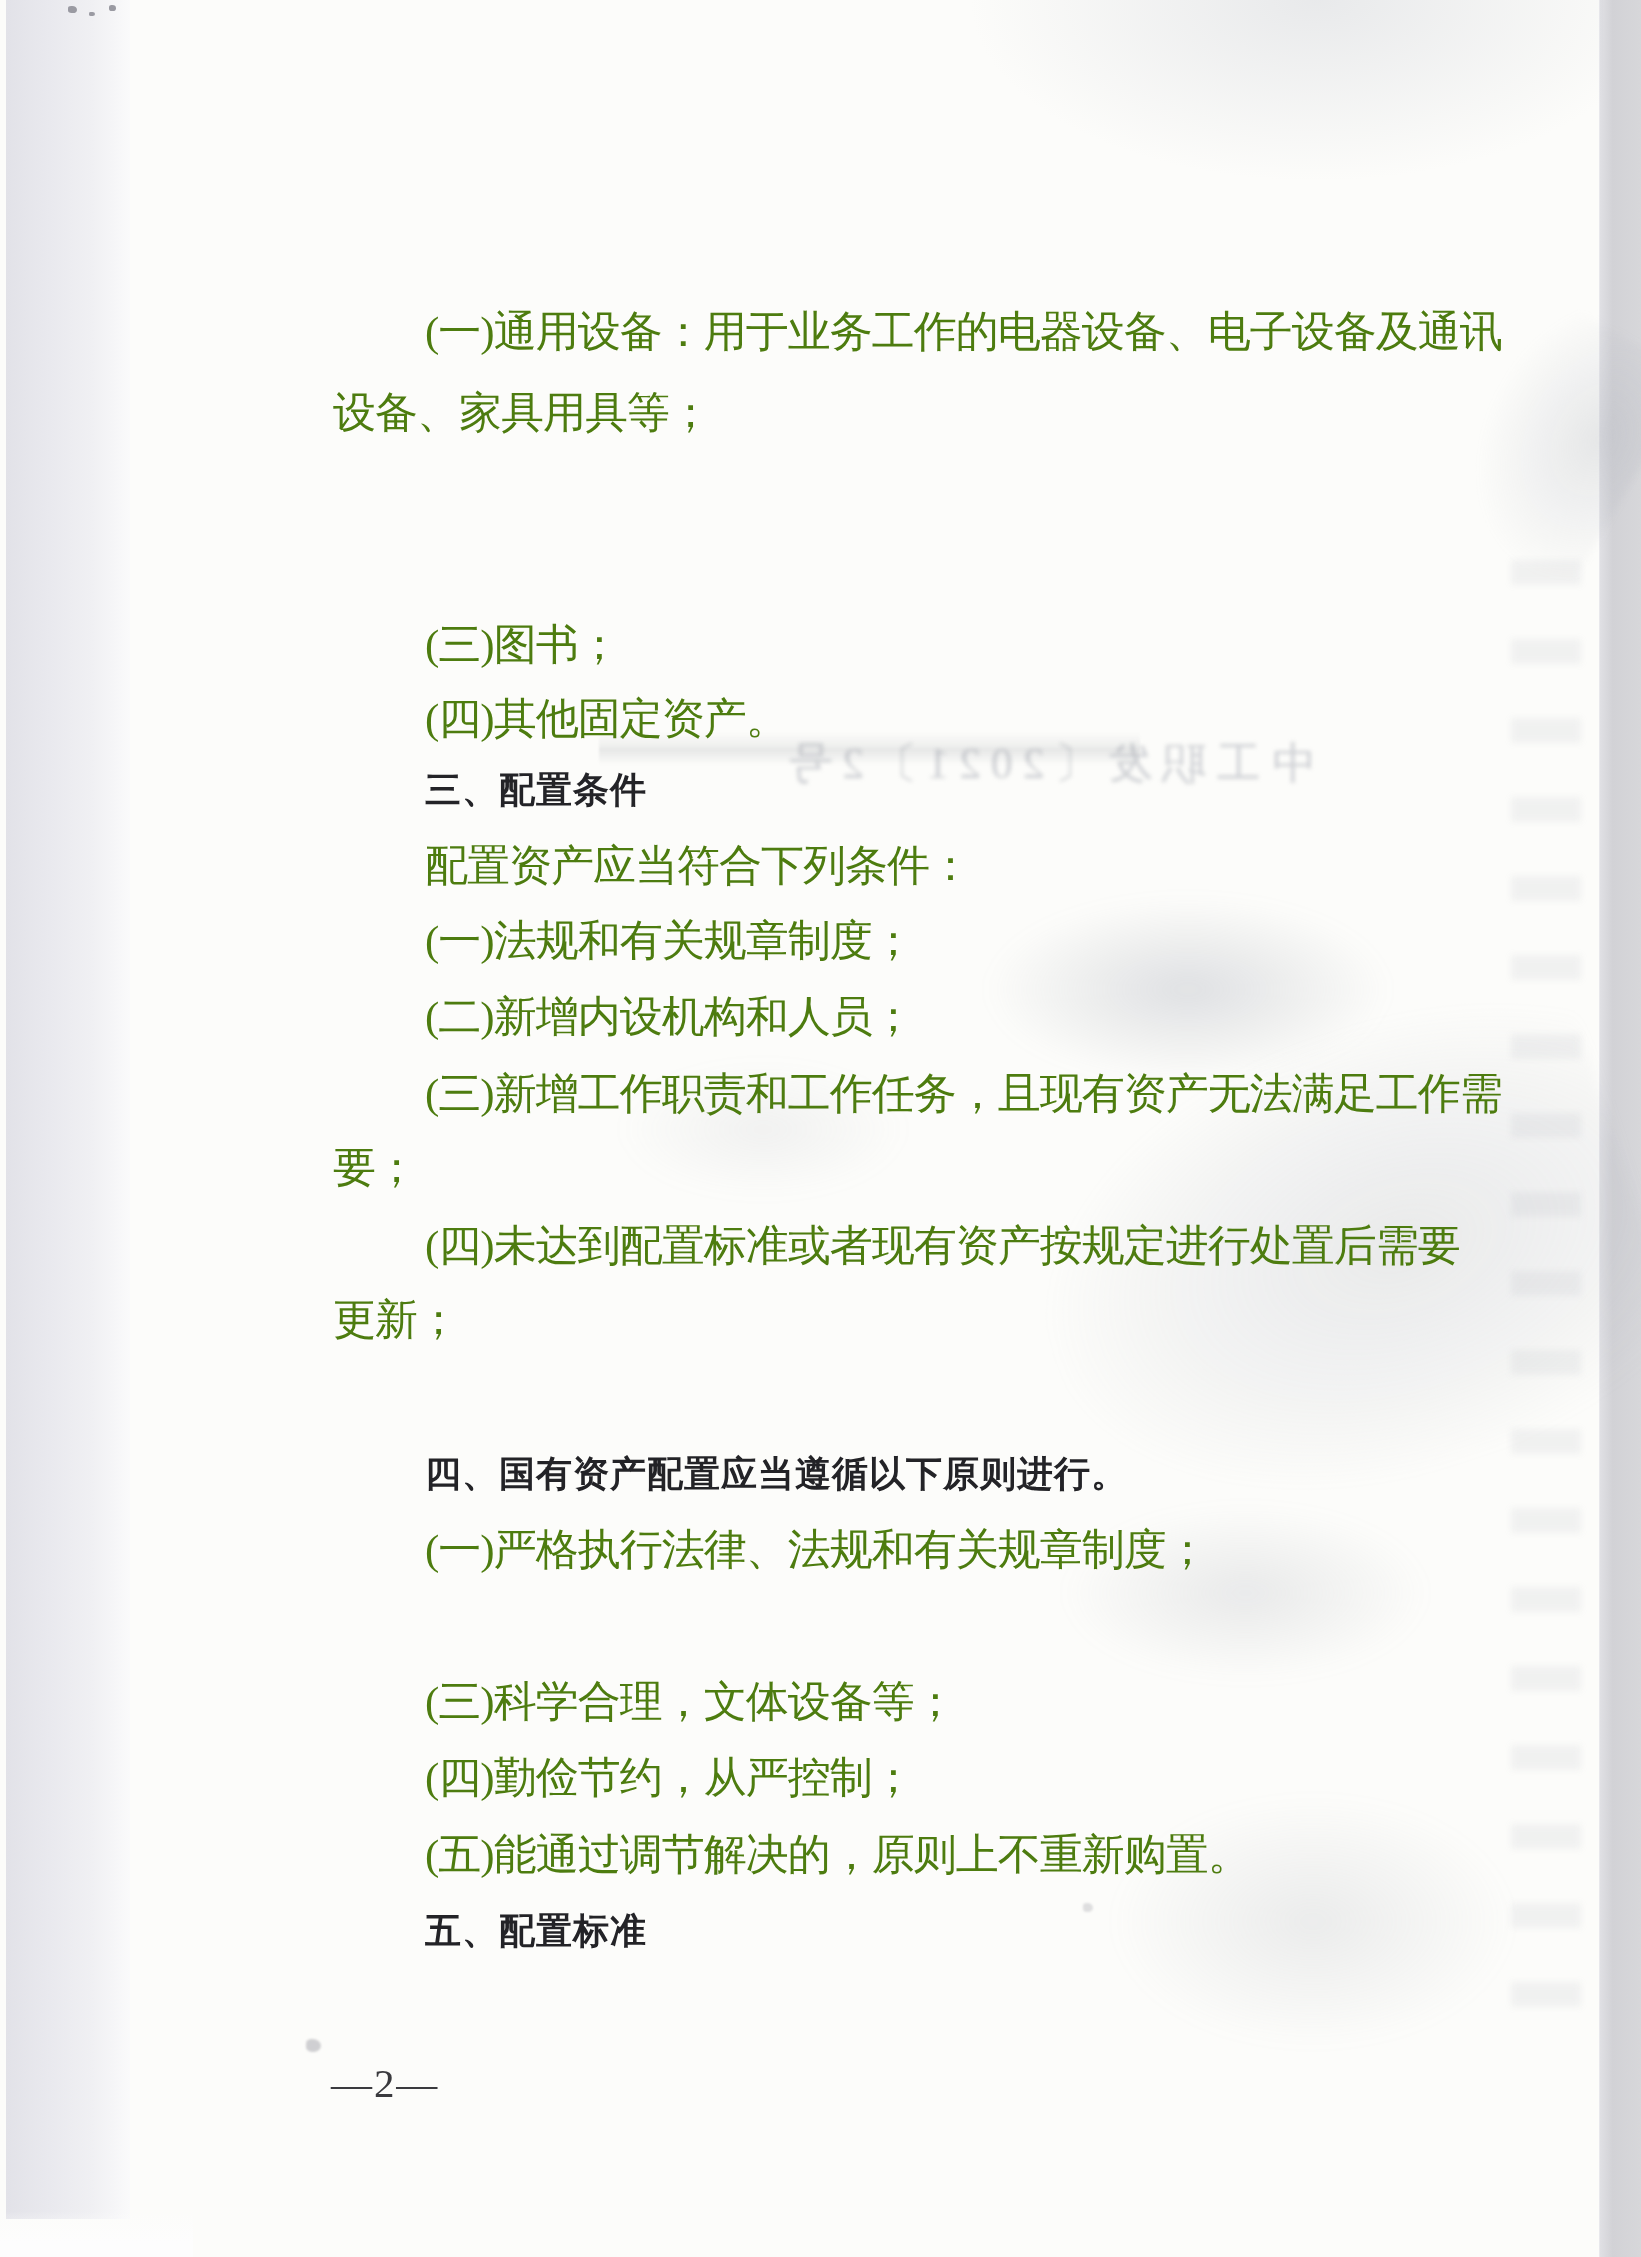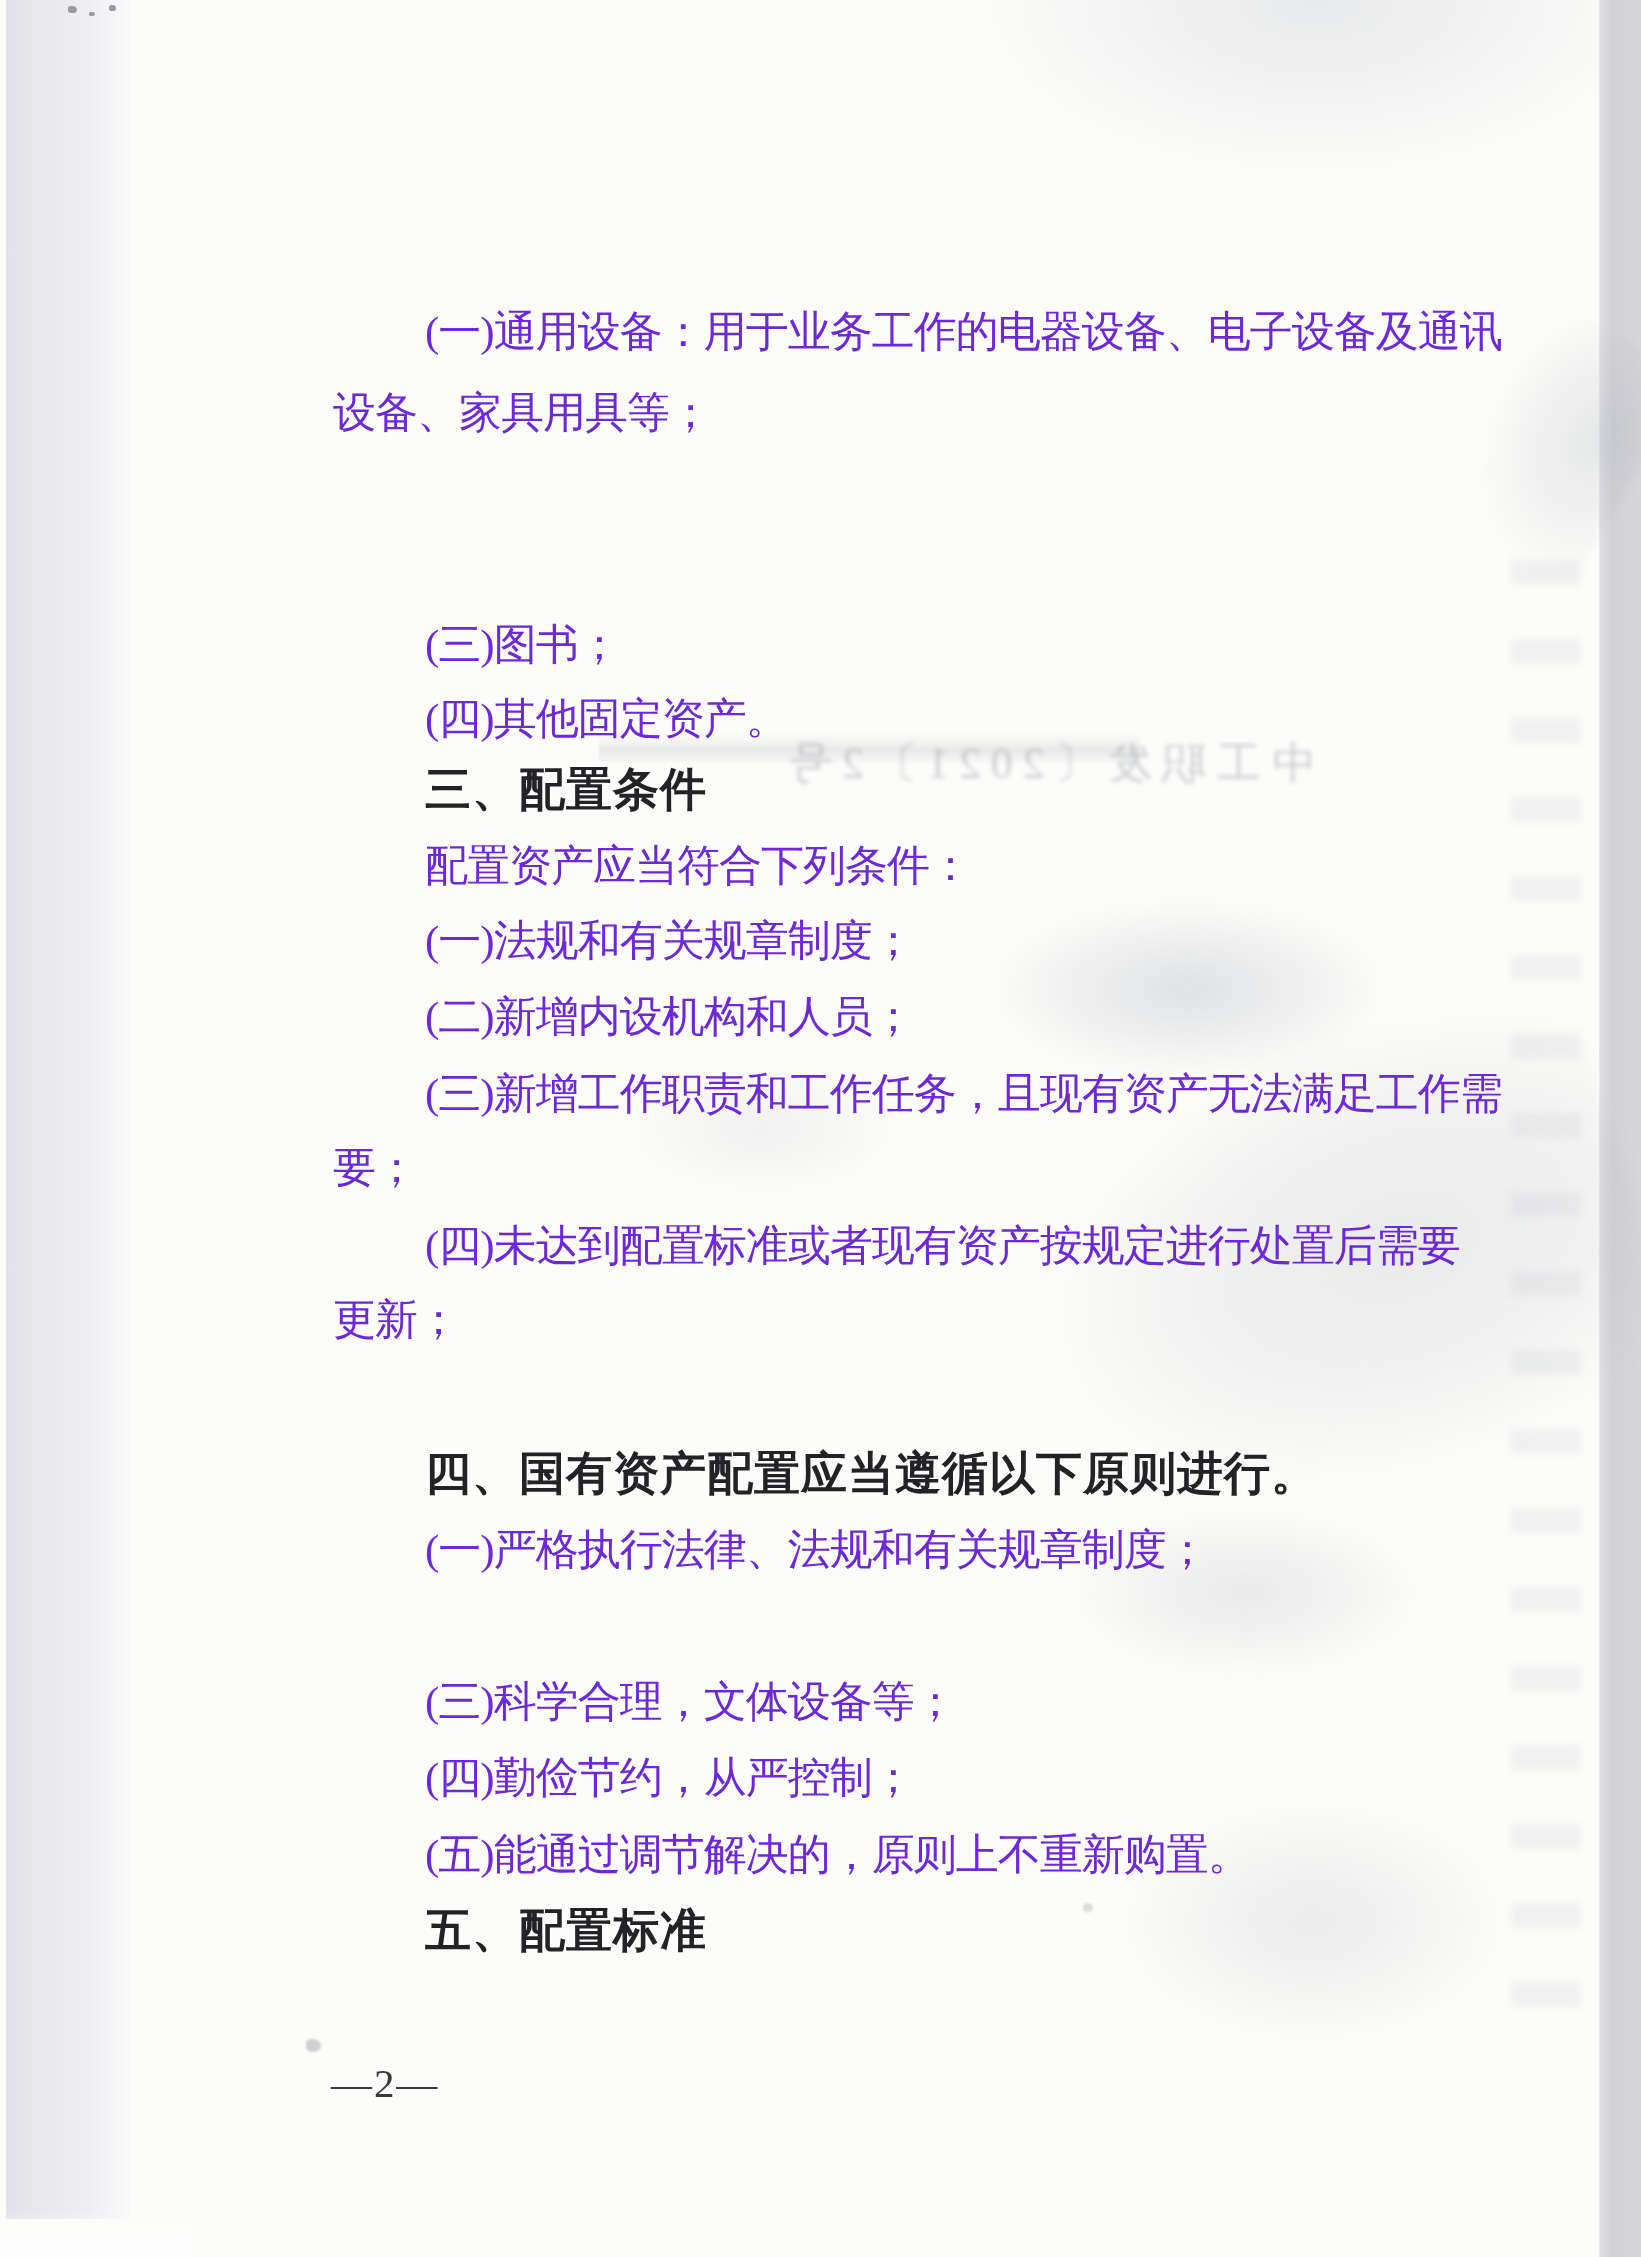--- a/index.html
+++ b/index.html
@@ -75,24 +75,24 @@
     transform:scaleX(-1);
     font-size:44px;letter-spacing:9.7px;
     color:rgba(128,134,148,0.38);
     filter:blur(1.9px);
     white-space:nowrap;
   }
   
   .tline{
     position:absolute;left:333px;
     font-size:43px;line-height:58px;letter-spacing:-1px;
-    color:#6d28d9;white-space:nowrap;
+    color:#4d7c0f;white-space:nowrap;
   }
   .indent{left:425px;}
-  .heading{font-weight:bold;font-size:46px;color:#232327;letter-spacing:1px;}
+  .heading{font-weight:bold;font-size:36px;color:#232327;letter-spacing:1px;}
   .pagenum{
     position:absolute;left:331px;top:2059px;
     font-size:41px;color:#3a3a3e;letter-spacing:1.9px;
     font-family:"Liberation Serif","DejaVu Serif",serif;
   }
 </style>
 </head>
 <body>
 
 <div class="canvas">

